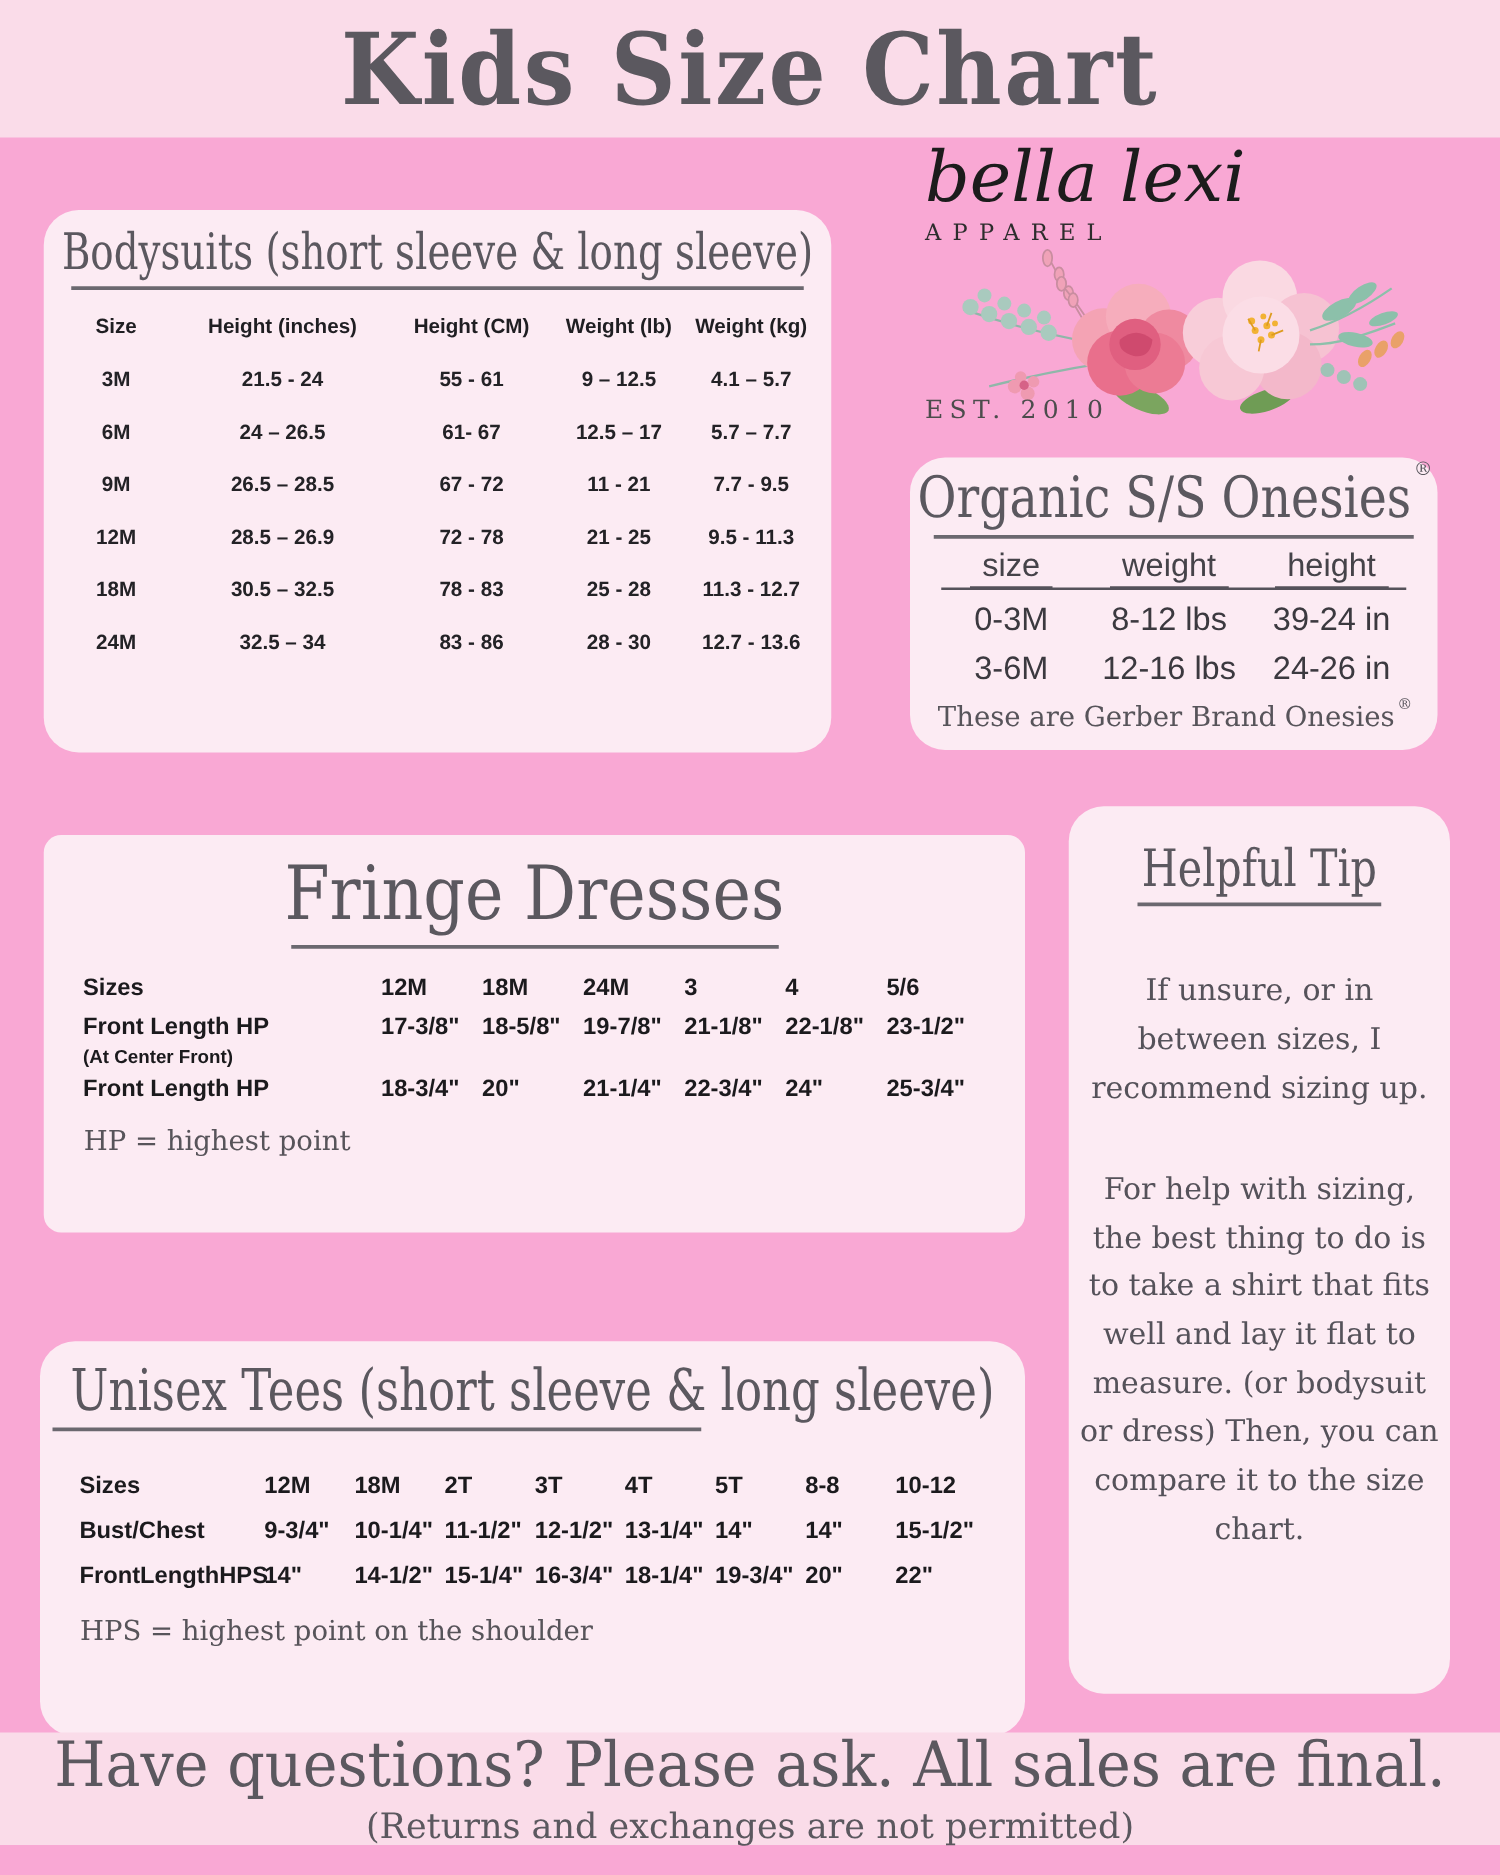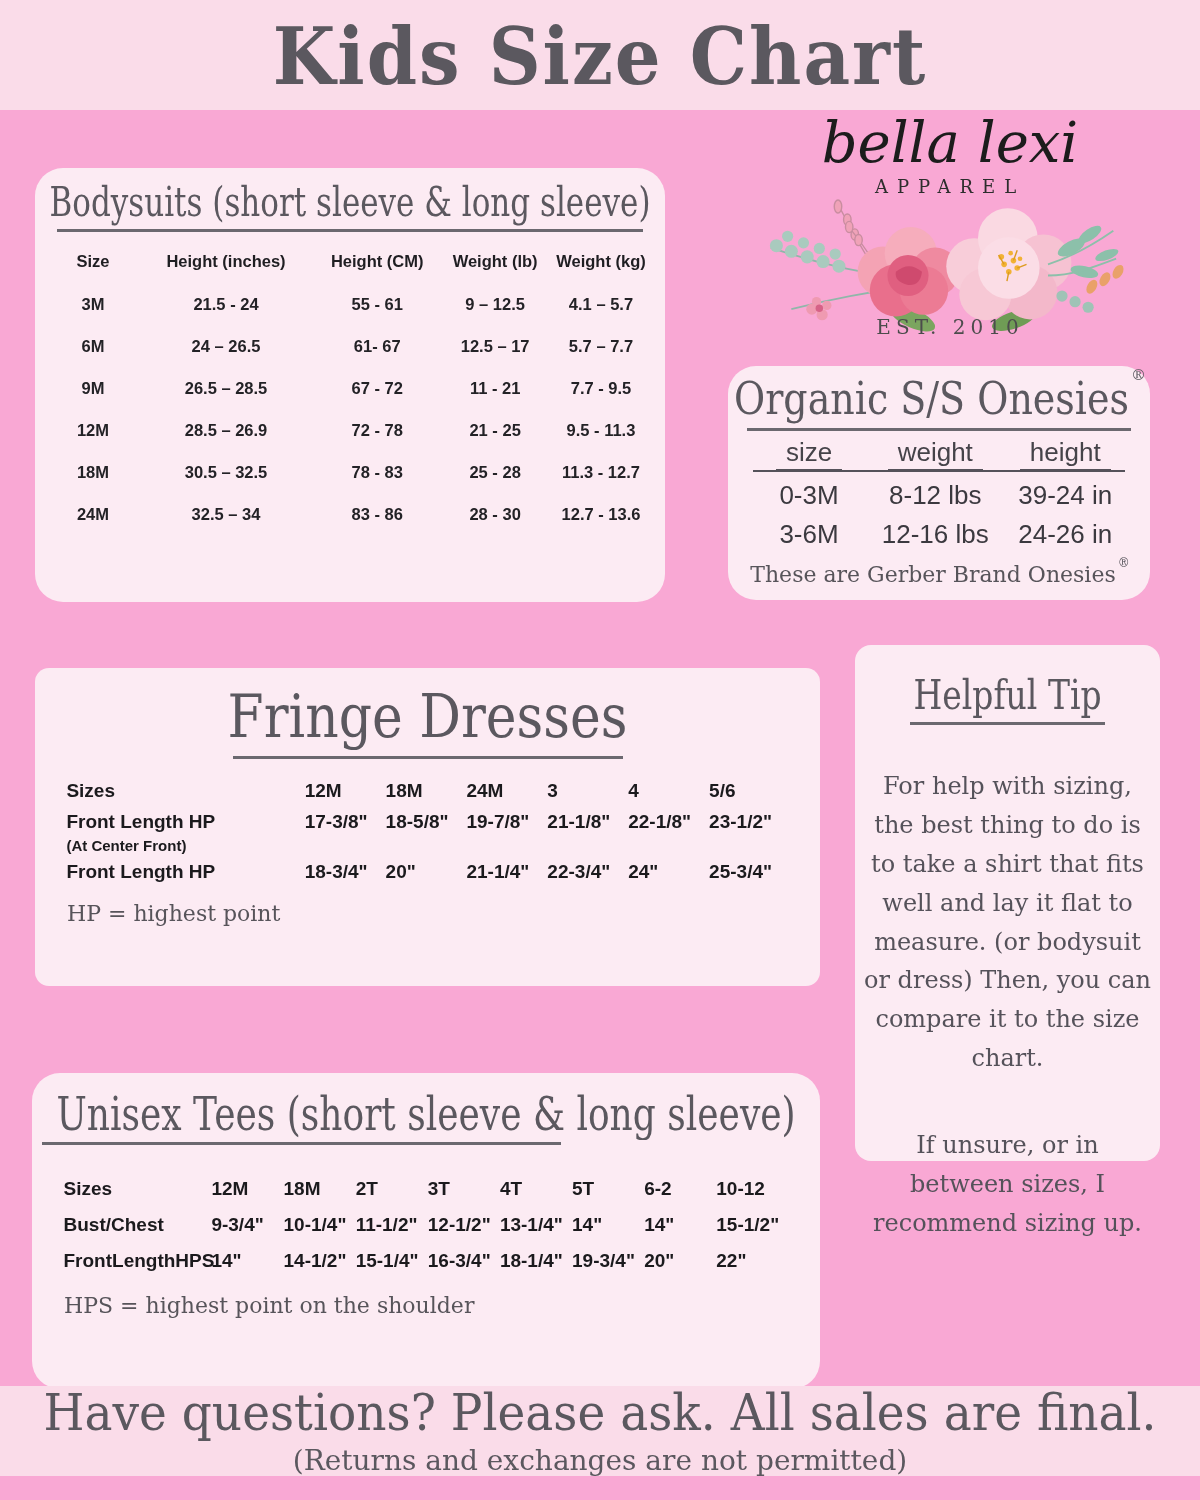--- a/index.html
+++ b/index.html
@@ -23,21 +23,21 @@
   
   .p-bodysuits{left:35px;top:168px;width:630px;height:434px;padding-top:16px;}
   .p-bodysuits h2{font-size:31px;}
   .p-bodysuits h2 .cond{transform:scaleY(1.3);}
   .p-bodysuits .rule{width:93%;margin:9px auto 0;}
   table{border-collapse:collapse;width:100%;table-layout:fixed;}
   .bs-table{width:96%;margin:12px auto 0;}
   .bs-table th{font-size:16.5px;font-weight:bold;color:#1f1e22;padding:8px 0 12px;text-align:center;}
   .bs-table td{font-size:16.5px;font-weight:bold;color:#232226;padding:11.5px 0;text-align:center;}
   
-  .logo{position:absolute;left:740px;top:112px;width:420px;text-align:center;}
+  .logo{position:absolute;left:740px;top:112px;width:420px;text-align:left;}
   .logo-script{font-family:"DejaVu Serif",serif;font-style:italic;font-size:56px;color:#1c1c1c;line-height:1.1;}
   .logo-sub{font-family:"DejaVu Serif",serif;font-size:18px;letter-spacing:9px;color:#2d2d2d;margin-top:2px;}
   .logo-flowers{width:400px;height:140px;margin:2px auto 0;display:block;}
   .logo-est{font-family:"DejaVu Serif",serif;font-size:20px;letter-spacing:5px;color:#4c4c4c;margin-top:-24px;}
   
   .p-onesies{left:728px;top:366px;width:422px;height:234px;padding-top:10px;}
   .p-onesies h2{font-size:38px;position:relative;}
   .p-onesies h2 .cond{transform:scaleY(1.2);}
   .reg-sup{font-family:"DejaVu Serif",serif;font-size:15px;color:#5b585f;vertical-align:top;
            position:relative;top:-10px;left:2px;}
@@ -51,21 +51,21 @@
   
   .p-fringe{left:35px;top:668px;width:785px;height:318px;padding-top:18px;border-radius:14px;}
   .p-fringe h2{font-size:52px;}
   .p-fringe h2 .cond{transform:scaleY(1.15);}
   .p-fringe .rule{width:390px;margin:10px auto 16px;}
   .lv-table{width:92%;margin:0 auto;}
   .lv-table td{font-size:19px;font-weight:bold;color:#1b1a1d;text-align:left;padding:4.5px 0;}
   .lv-table tr.small td{font-size:15px;padding:0 0 2px;}
   .note{font-family:"DejaVu Serif",serif;font-size:22px;color:#57545a;margin:14px 0 0 32px;}
   
-  .p-tip{left:855px;top:645px;width:305px;height:516px;padding-top:30px;text-align:center;border-radius:16px;}
+  .p-tip{left:855px;top:645px;width:305px;height:710px;padding-top:30px;text-align:center;}
   .p-tip h2{font-size:33px;}
   .p-tip h2 .cond{transform:scaleY(1.25);}
   .p-tip .rule{width:195px;margin:8px auto 0;}
   .tip-p{font-family:"DejaVu Serif",serif;font-size:24px;line-height:1.62;color:#55525a;
          width:289px;margin:42px auto 0;}
   .tip-p.second{margin-top:48px;}
   
   .p-tees{left:32px;top:1073px;width:788px;height:316px;padding-top:20px;}
   .p-tees h2{font-size:36px;}
   .p-tees h2 .cond{transform:scaleY(1.28);}
@@ -311,22 +311,22 @@
             <td>25-3/4"</td>
           </tr>
         </tbody>
     </table>
     <div class="note">HP = highest point</div>
   </section>
 
   <section class="panel p-tip">
     <h2 class="slab"><span class="cond">Helpful Tip</span></h2>
     <div class="rule"></div>
+    <p class="tip-p second">If unsure, or in between sizes, I recommend sizing up.</p>
     <p class="tip-p">For help with sizing, the best thing to do is to take a shirt that fits well and lay it flat to measure. (or bodysuit or dress) Then, you can compare it to the size chart.</p>
-    <p class="tip-p second">If unsure, or in between sizes, I recommend sizing up.</p>
   </section>
 
   <section class="panel p-tees">
     <h2 class="slab"><span class="cond">Unisex Tees (short sleeve &amp; long sleeve)</span></h2>
     <div class="rule"></div>
     <table class="lv-table">
       <colgroup>
           <col style="width:20.4%">
           <col style="width:9.95%">
           <col style="width:9.95%">
@@ -339,21 +339,21 @@
         </colgroup>
       <tbody>
           <tr>
             <td>Sizes</td>
             <td>12M</td>
             <td>18M</td>
             <td>2T</td>
             <td>3T</td>
             <td>4T</td>
             <td>5T</td>
-            <td>6-2</td>
+            <td>8-8</td>
             <td>10-12</td>
           </tr>
           <tr>
             <td>Bust/Chest</td>
             <td>9-3/4"</td>
             <td>10-1/4"</td>
             <td>11-1/2"</td>
             <td>12-1/2"</td>
             <td>13-1/4"</td>
             <td>14"</td>

